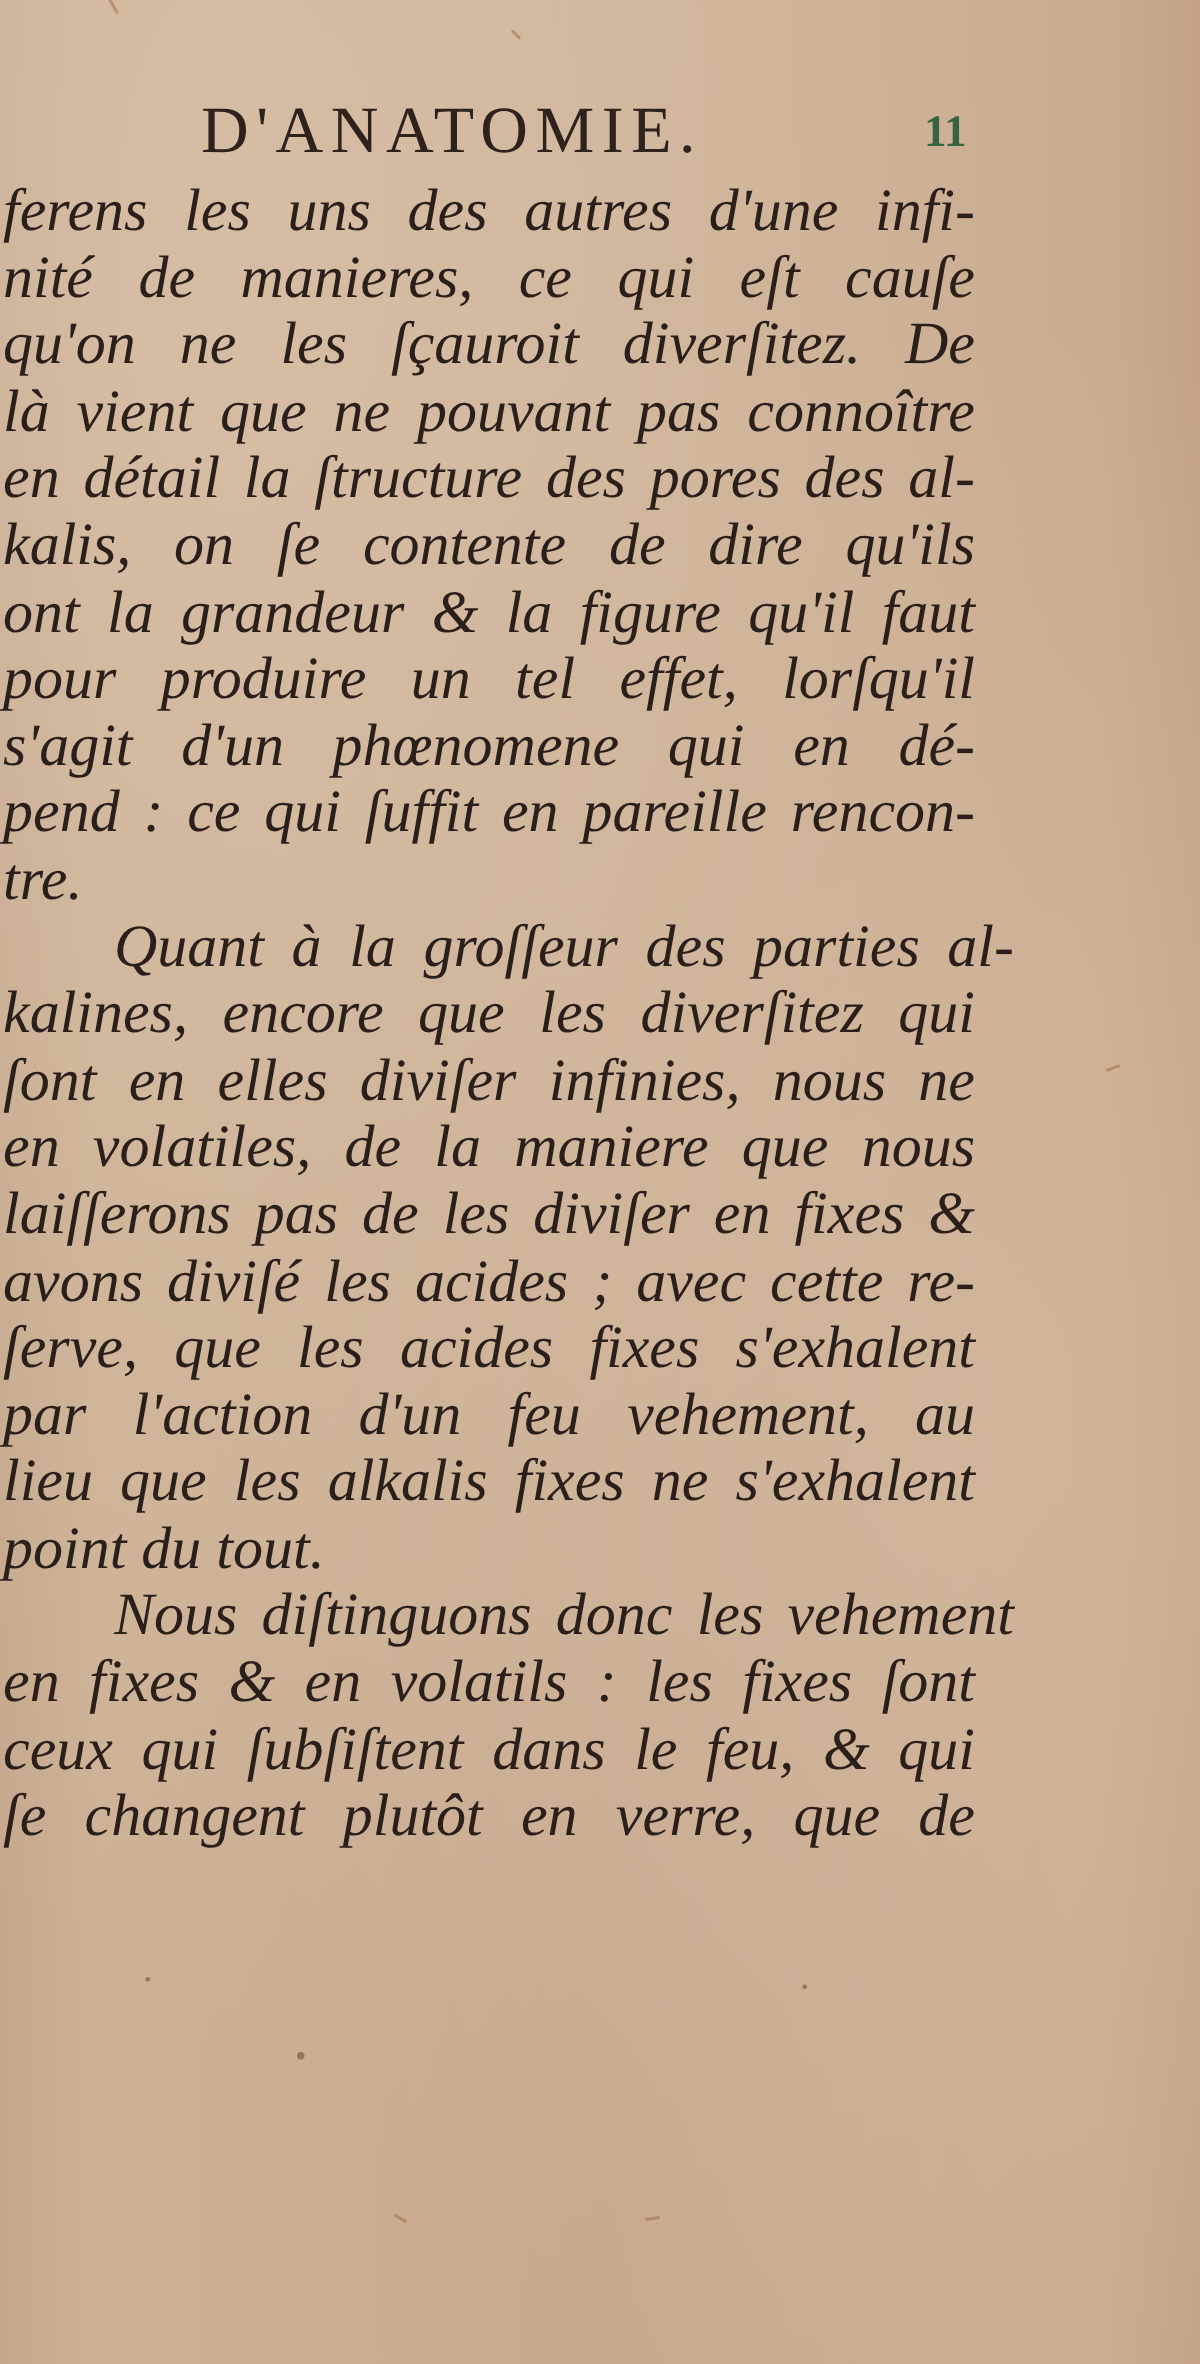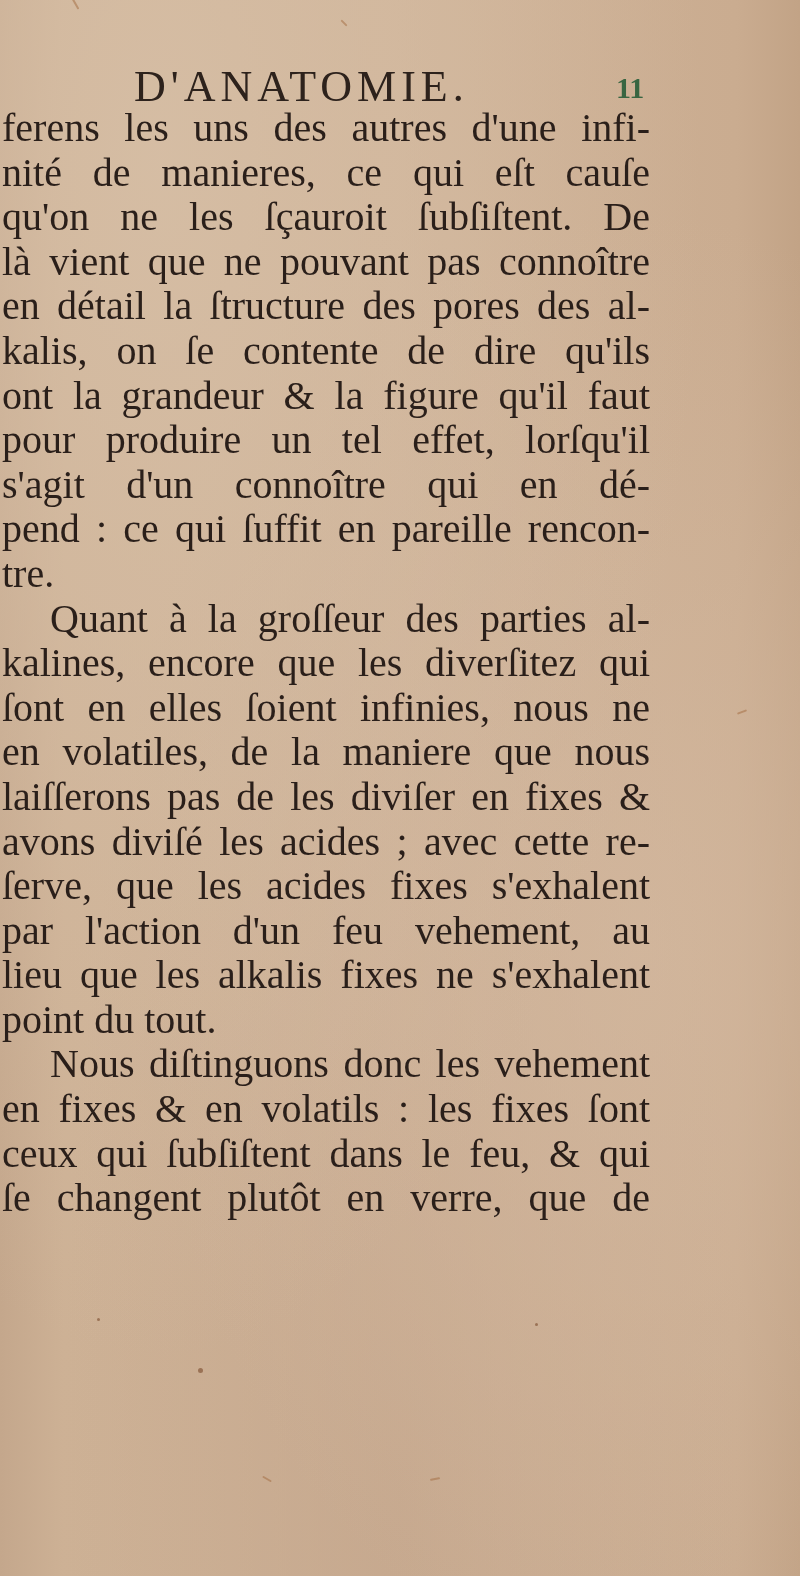--- a/index.html
+++ b/index.html
@@ -51,42 +51,43 @@
       font-family: "Liberation Serif", serif;
       font-size: 30px;
       line-height: 40px;
       font-weight: bold;
       color: #14532d;
       opacity: 0.8;
     }
     .body-text {
       position: absolute;
       left: 0;
-      top: 106px;
+      top: 118px;
       width: 670px;
+      font-style: italic;
     }
     .line {
       display: block;
       height: 44.6px;
       line-height: 44.6px;
       font-family: "Liberation Serif", serif;
       font-size: 40px;
       white-space: nowrap;
       color: #2a1f1a;
       text-align: justify;
       text-align-last: justify;
       padding-left: 2px;
       width: 648px;
       overflow: visible;
     }
     .line.short {
       text-align-last: left;
     }
     .line.indent {
-      padding-left: 50px;
+      padding-left: 76px;
       width: 600px;
     }
     .speck {
       position: absolute;
       border-radius: 50%;
       background: #7a4a2c;
       opacity: 0.6;
     }
     .fiber {
       position: absolute;
@@ -102,32 +103,32 @@
 <div class="page">
 
   <div class="running-head">
     <span class="running-title">D'ANATOMIE.</span>
     <span class="page-number">11</span>
   </div>
 
   <div class="body-text">
     <span class="line">ferens les uns des autres d'une infi-</span>
     <span class="line">nité de manieres, ce qui eſt cauſe</span>
-    <span class="line">qu'on ne les ſçauroit ſubſiſtent. De</span>
+    <span class="line">qu'on ne les ſçauroit diverſitez. De</span>
     <span class="line">là vient que ne pouvant pas connoître</span>
     <span class="line">en détail la ſtructure des pores des al-</span>
     <span class="line">kalis, on ſe contente de dire qu'ils</span>
     <span class="line">ont la grandeur &amp; la figure qu'il faut</span>
     <span class="line">pour produire un tel effet, lorſqu'il</span>
-    <span class="line">s'agit d'un connoître qui en dé-</span>
+    <span class="line">s'agit d'un phœnomene qui en dé-</span>
     <span class="line">pend : ce qui ſuffit en pareille rencon-</span>
     <span class="line short">tre.</span>
     <span class="line indent">Quant à la groſſeur des parties al-</span>
     <span class="line">kalines, encore que les diverſitez qui</span>
-    <span class="line">ſont en elles ſoient infinies, nous ne</span>
+    <span class="line">ſont en elles diviſer infinies, nous ne</span>
     <span class="line">en volatiles, de la maniere que nous</span>
     <span class="line">laiſſerons pas de les diviſer en fixes &amp;</span>
     <span class="line">avons diviſé les acides ; avec cette re-</span>
     <span class="line">ſerve, que les acides fixes s'exhalent</span>
     <span class="line">par l'action d'un feu vehement, au</span>
     <span class="line">lieu que les alkalis fixes ne s'exhalent</span>
     <span class="line short">point du tout.</span>
     <span class="line indent">Nous diſtinguons donc les vehement</span>
     <span class="line">en fixes &amp; en volatils : les fixes ſont</span>
     <span class="line">ceux qui ſubſiſtent dans le feu, &amp; qui</span>

